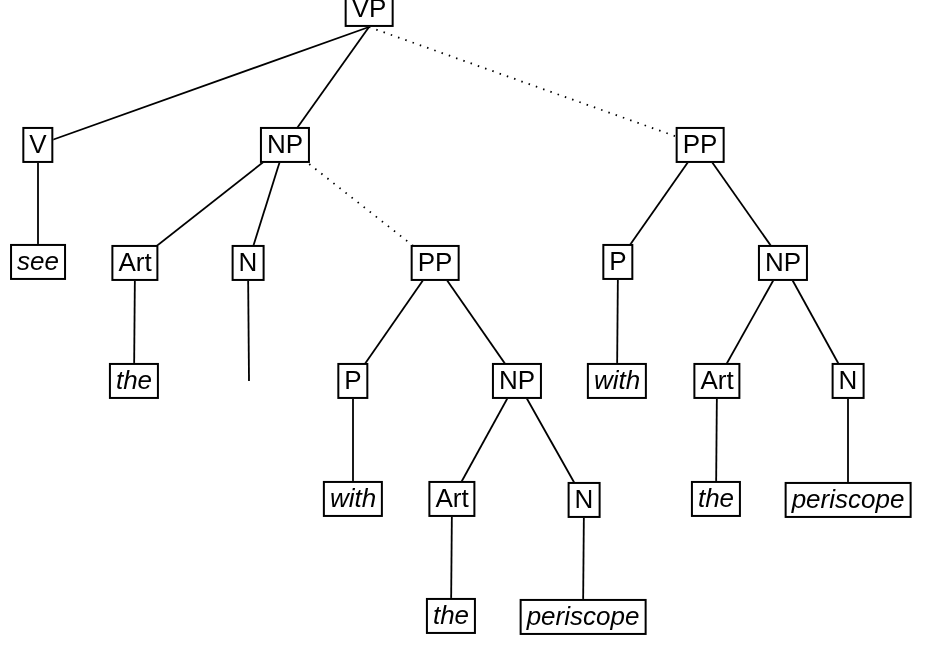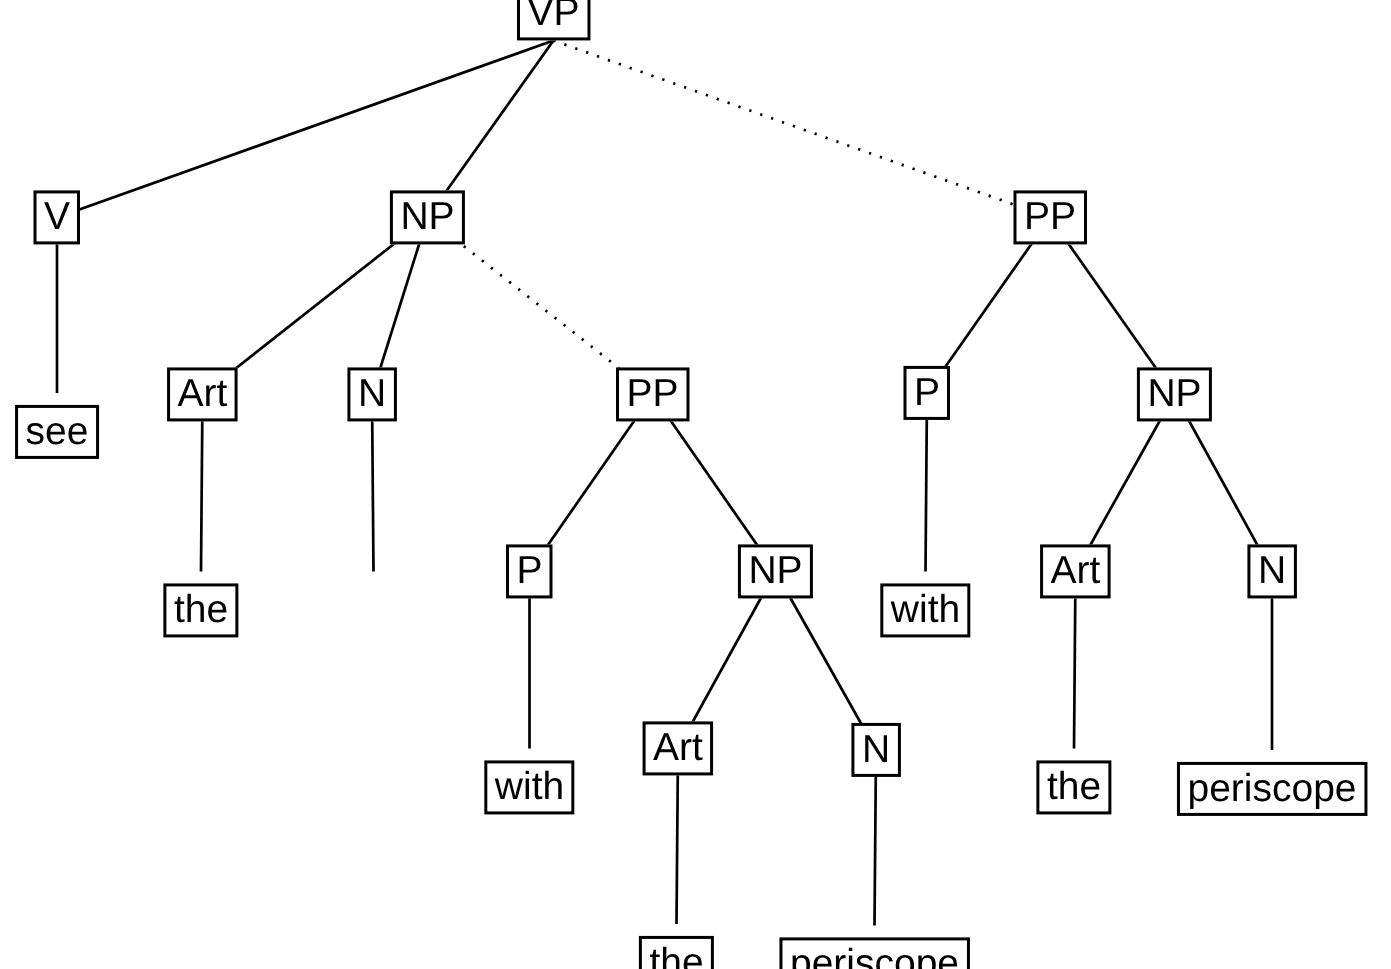--- a/index.html
+++ b/index.html
@@ -39,21 +39,21 @@
     background: #ffffff;
     border: 2px solid #000000;
     padding: 1px 5px 2px 5px;
     font-size: 26px;
     line-height: 1.12;
     color: #000000;
     white-space: nowrap;
     text-align: center;
   }
   .tree-node.terminal {
-    margin-top: 26px;
+    font-style: italic;
   }
 </style>
 </head>
 <body>
 
 <div id="canvas">
   <svg id="edges" viewBox="0 0 927 646" xmlns="http://www.w3.org/2000/svg">
       <line x1="369" y1="27" x2="38" y2="145" class="edge-solid"></line>
       <line x1="369" y1="27" x2="285" y2="145" class="edge-solid"></line>
       <line x1="369" y1="27" x2="700" y2="145" class="edge-dotted"></line>

